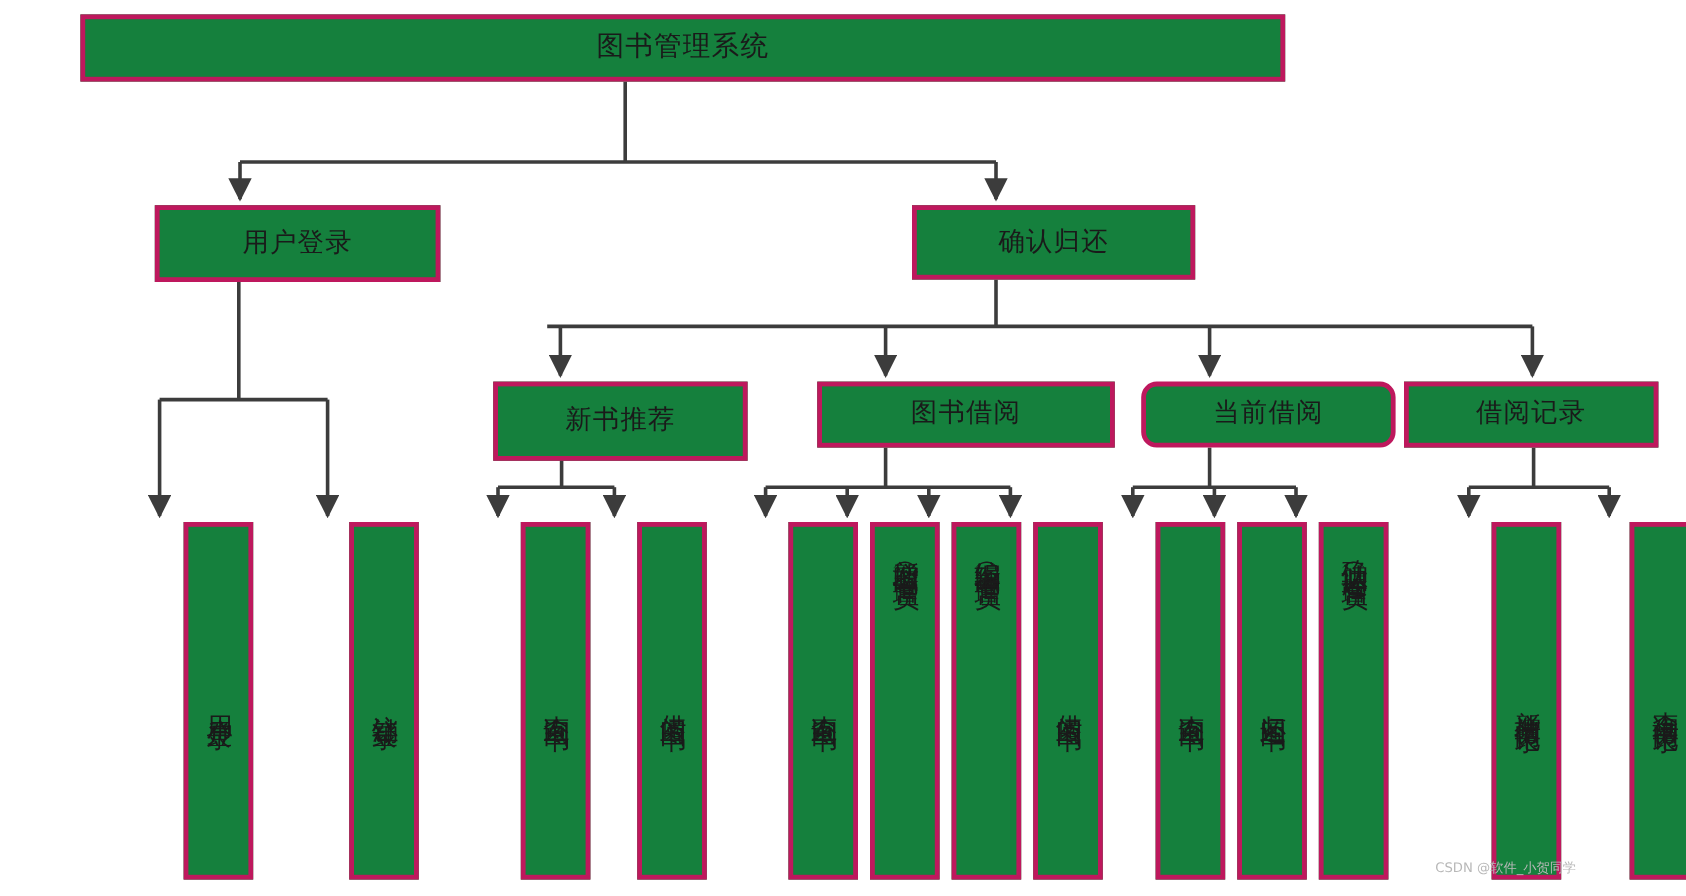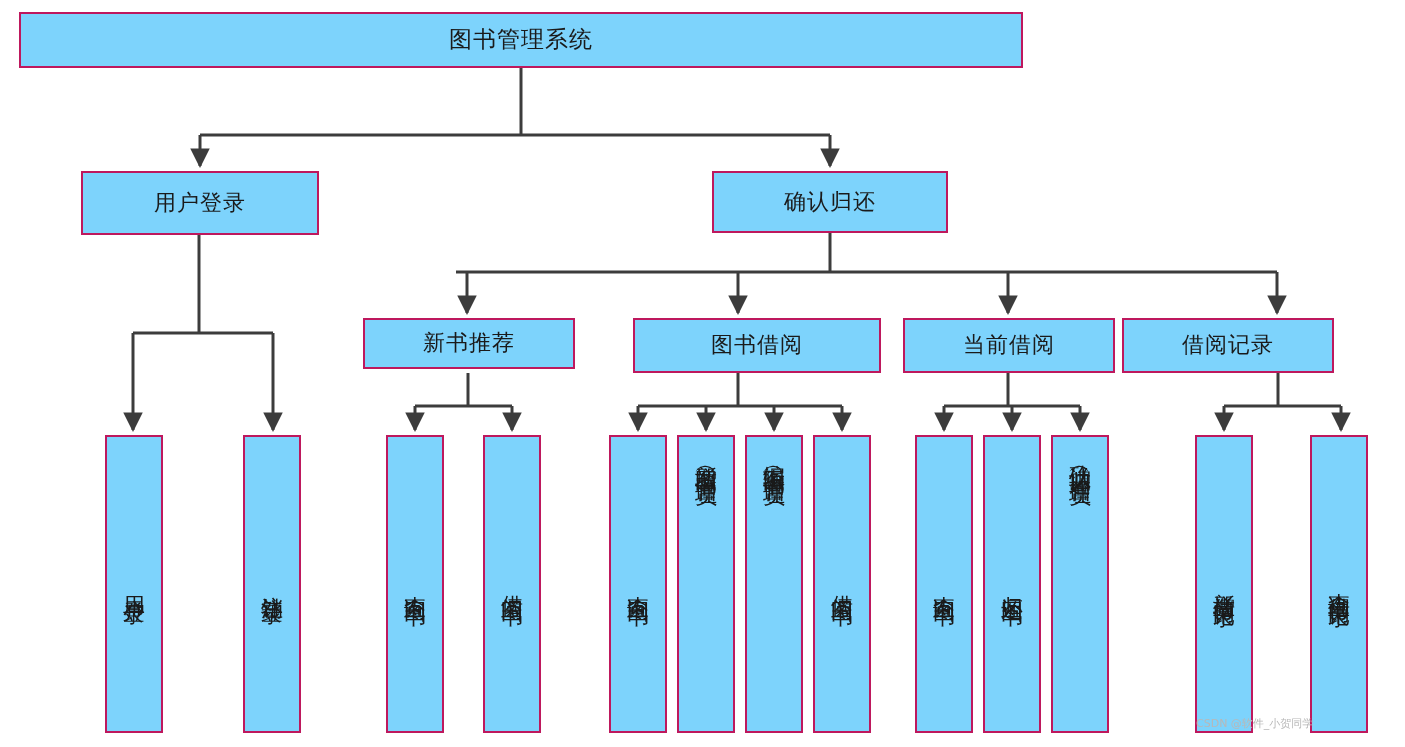--- a/index.html
+++ b/index.html
@@ -20,27 +20,28 @@
     position: absolute;
     left: 0;
     top: 0;
     width: 1405px;
     height: 747px;
     pointer-events: none;
   }
   .node {
     position: absolute;
     box-sizing: border-box;
-    background: #7dd3fc;
-    border: 2px solid #be185d;
+    background: #15803d;
+    border: 4px solid #be185d;
     display: flex;
     align-items: center;
     justify-content: center;
     color: #1a1a1a;
     z-index: 2;
+    margin-left: 48px;
   }
   .node .label {
     display: block;
     text-align: center;
     line-height: 1.12;
     color: #1a1a1a;
   }
   
   .node.horiz .label {
     font-size: 22px;
@@ -138,27 +139,27 @@
     <span class="label">图书管理系统</span>
   </div>
 
   <div class="node horiz" style="left:81px; top:171px; width:238px; height:64px;">
     <span class="label">用户登录</span>
   </div>
   <div class="node horiz" style="left:712px; top:171px; width:236px; height:62px;">
     <span class="label">确认归还</span>
   </div>
 
-  <div class="node horiz" style="left:363px; top:318px; width:212px; height:51px;">
+  <div class="node horiz" style="left:363px; top:318px; width:212px; height:66px;">
     <span class="label">新书推荐</span>
   </div>
   <div class="node horiz" style="left:633px; top:318px; width:248px; height:55px;">
     <span class="label">图书借阅</span>
   </div>
-  <div class="node horiz" style="left:903px; top:318px; width:212px; height:55px;">
+  <div class="node horiz" style="left:903px; top:318px; width:212px; height:55px;border-radius:13px;">
     <span class="label">当前借阅</span>
   </div>
   <div class="node horiz" style="left:1122px; top:318px; width:212px; height:55px;">
     <span class="label">借阅记录</span>
   </div>
 
   <div class="node vert centered" style="left:105px; top:435px; width:58px; height:298px;">
     <span class="label">用户登录</span>
   </div>
   <div class="node vert centered" style="left:243px; top:435px; width:58px; height:298px;">

